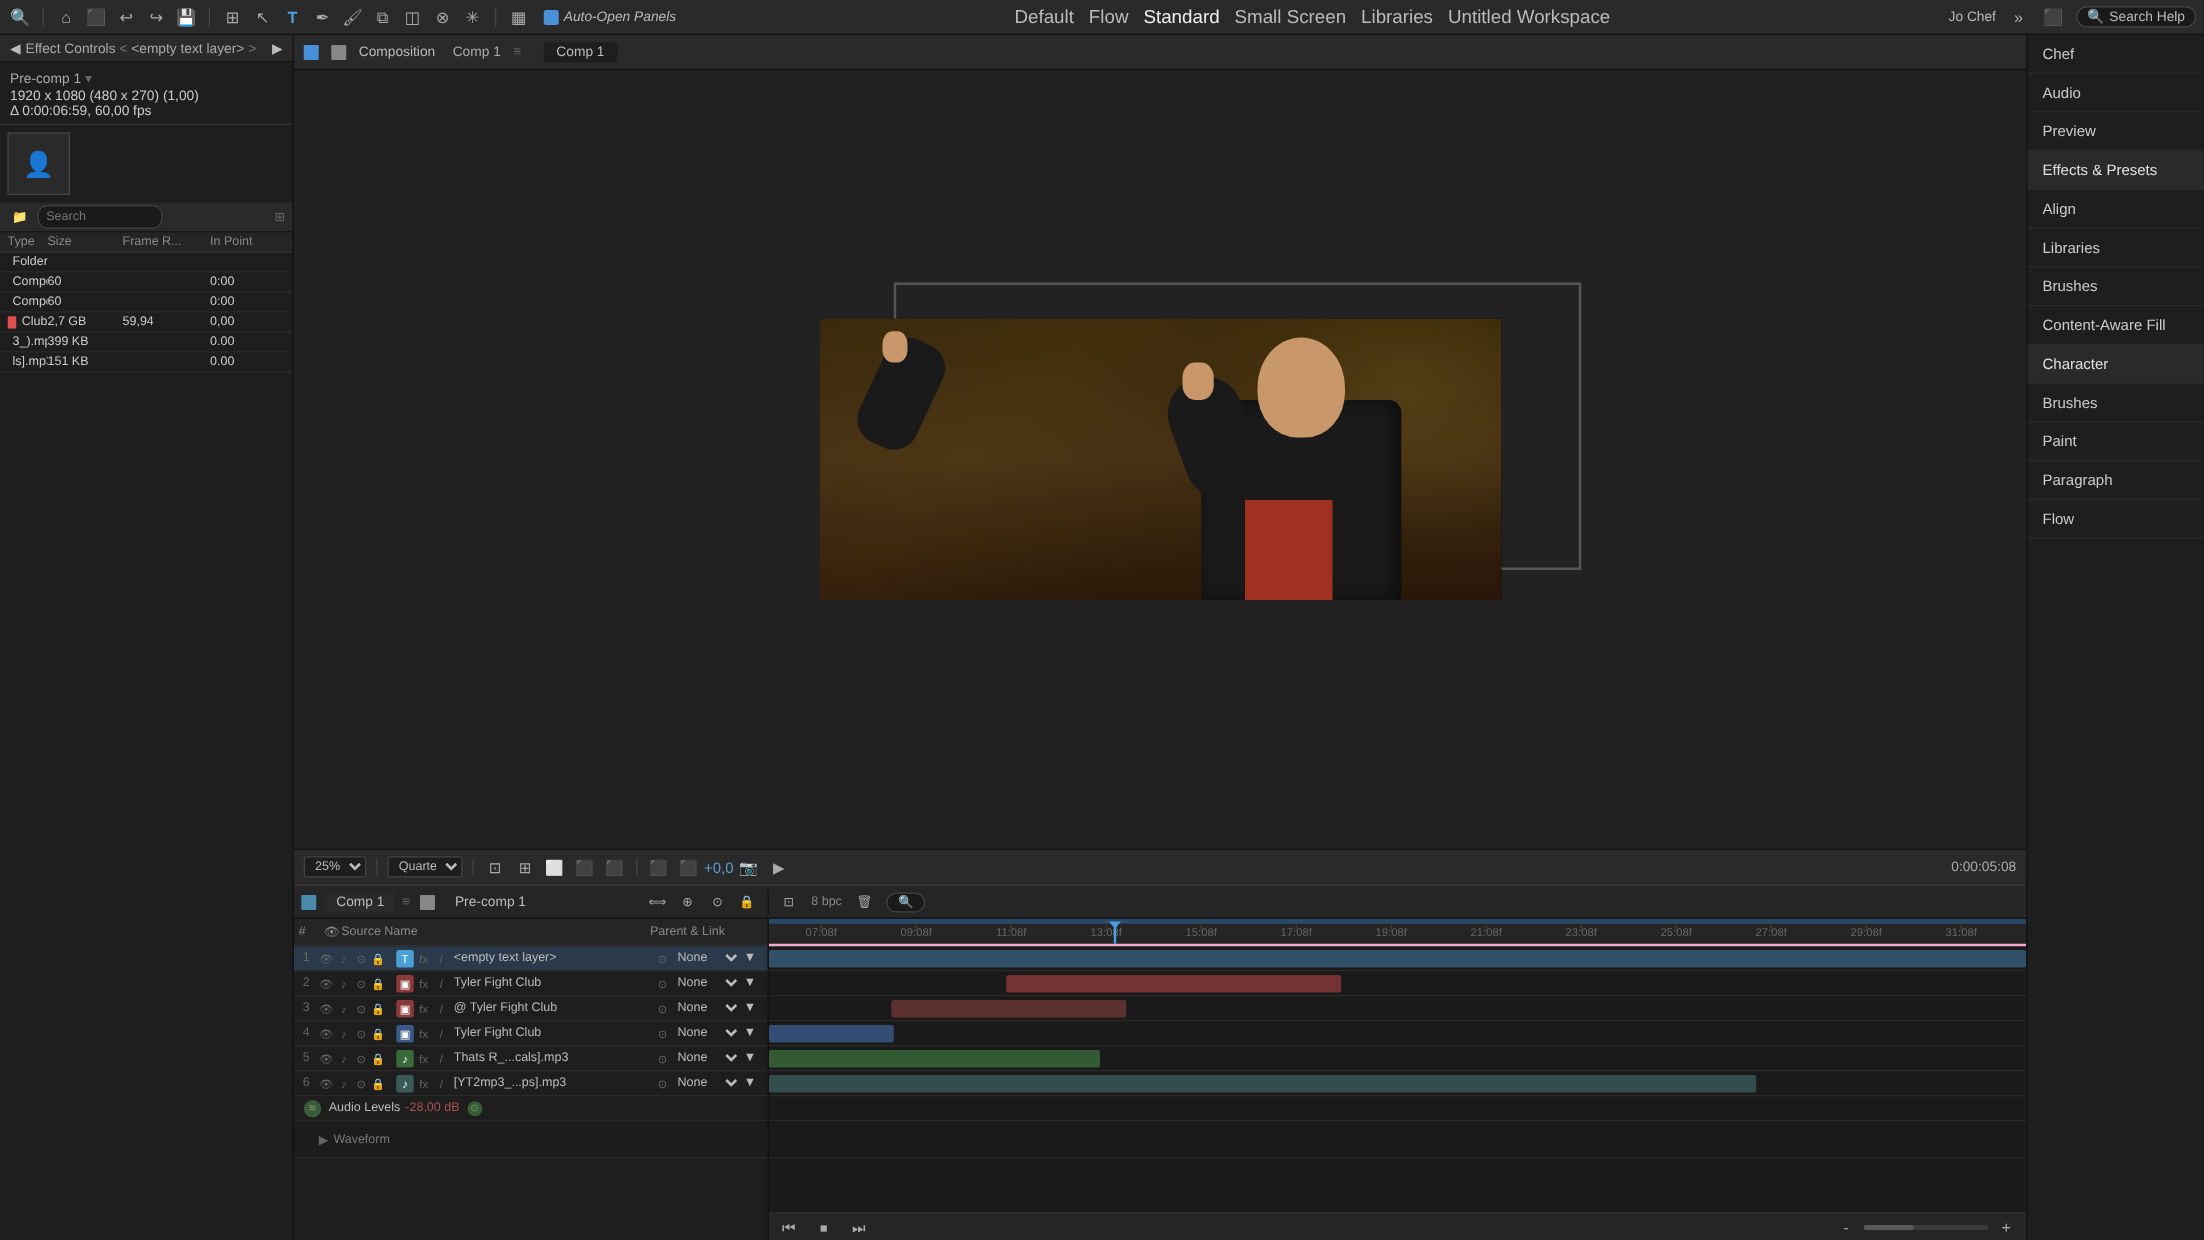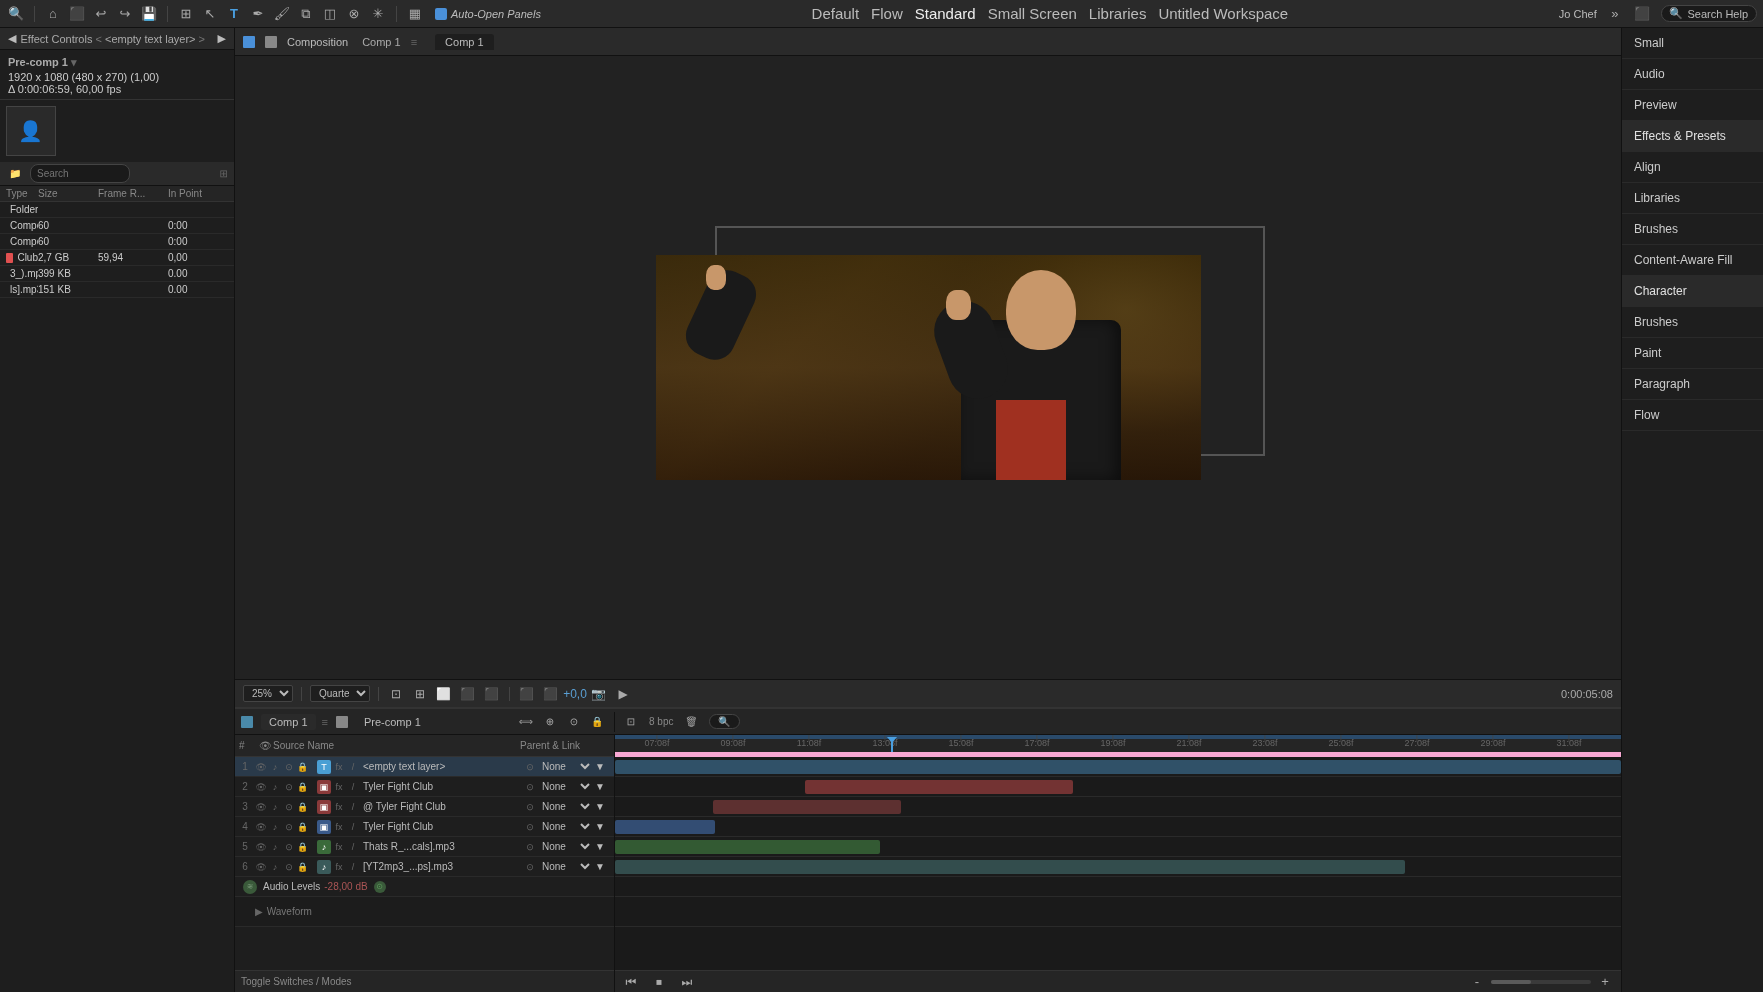--- a/index.html
+++ b/index.html
@@ -118,21 +118,20 @@
 
     .panel-section {
       padding: 4px 8px;
       border-bottom: 1px solid #333;
       font-size: 11px;
     }
     .panel-label {
       color: #aaa;
       font-size: 11px;
       padding: 2px 0;
-      font-weight: bold;
     }
     .panel-value {
       color: #ccc;
       font-size: 11px;
     }
 
     .project-panel {
       flex: 1;
       overflow: hidden;
       display: flex;
@@ -494,21 +493,21 @@
     .track-panel {
       flex: 1;
       overflow: hidden;
       display: flex;
       flex-direction: column;
     }
 
     .timeline-ruler {
       height: 22px;
       background: #252525;
-      border-bottom: 5px solid #f9a8d4;
+      border-bottom: 2px solid #f9a8d4;
       display: flex;
       align-items: flex-end;
       padding-bottom: 2px;
       overflow: hidden;
       position: relative;
     }
     .ruler-mark {
       font-size: 9px;
       color: #666;
       flex-shrink: 0;
@@ -979,23 +978,20 @@
               <span class="audio-db">-28,00 dB</span>
               <div style="width:12px;height:12px;background:#3a5a3a;border-radius:50%;margin-left:6px;display:flex;align-items:center;justify-content:center;font-size:8px;color:#5a9a5a;">⊙</div>
             </div>
 
             <div class="layer-row waveform-row" style="padding-left:20px;height:30px;">
               <span style="font-size:10px;color:#666;">▶</span>
               <span style="font-size:10px;color:#777;margin-left:4px;">Waveform</span>
             </div>
           </div>
 
-          <div style="height:22px;background:#252525;border-top:1px solid #333;display:flex;align-items:center;padding:0 6px;font-size:10px;color:#888;">
-            <span>Toggle Switches / Modes</span>
-          </div>
         </div>
 
         <div class="track-panel">
 
           <div class="timeline-ruler">
 
             <div style="position:absolute;top:0;left:0;right:0;height:4px;background:#2a4a6a;"></div>
             <div style="display:flex;width:100%;padding:0 4px;align-items:flex-end;padding-bottom:2px;">
               <div class="ruler-mark">07:08f</div>
               <div class="ruler-mark">09:08f</div>
@@ -1059,21 +1055,21 @@
               <div class="toolbar-icon">+</div>
             </div>
           </div>
         </div>
       </div>
     </div>
   </div>
 
   <div class="right-panel">
     <div class="right-panel-item">
-      <span class="rpi-label">Small</span>
+      <span class="rpi-label">Chef</span>
     </div>
     <div class="right-panel-item">
       <span class="rpi-label">Audio</span>
     </div>
     <div class="right-panel-item">
       <span class="rpi-label">Preview</span>
     </div>
     <div class="right-panel-item highlighted">
       <span class="rpi-label bright">Effects &amp; Presets</span>
     </div>

